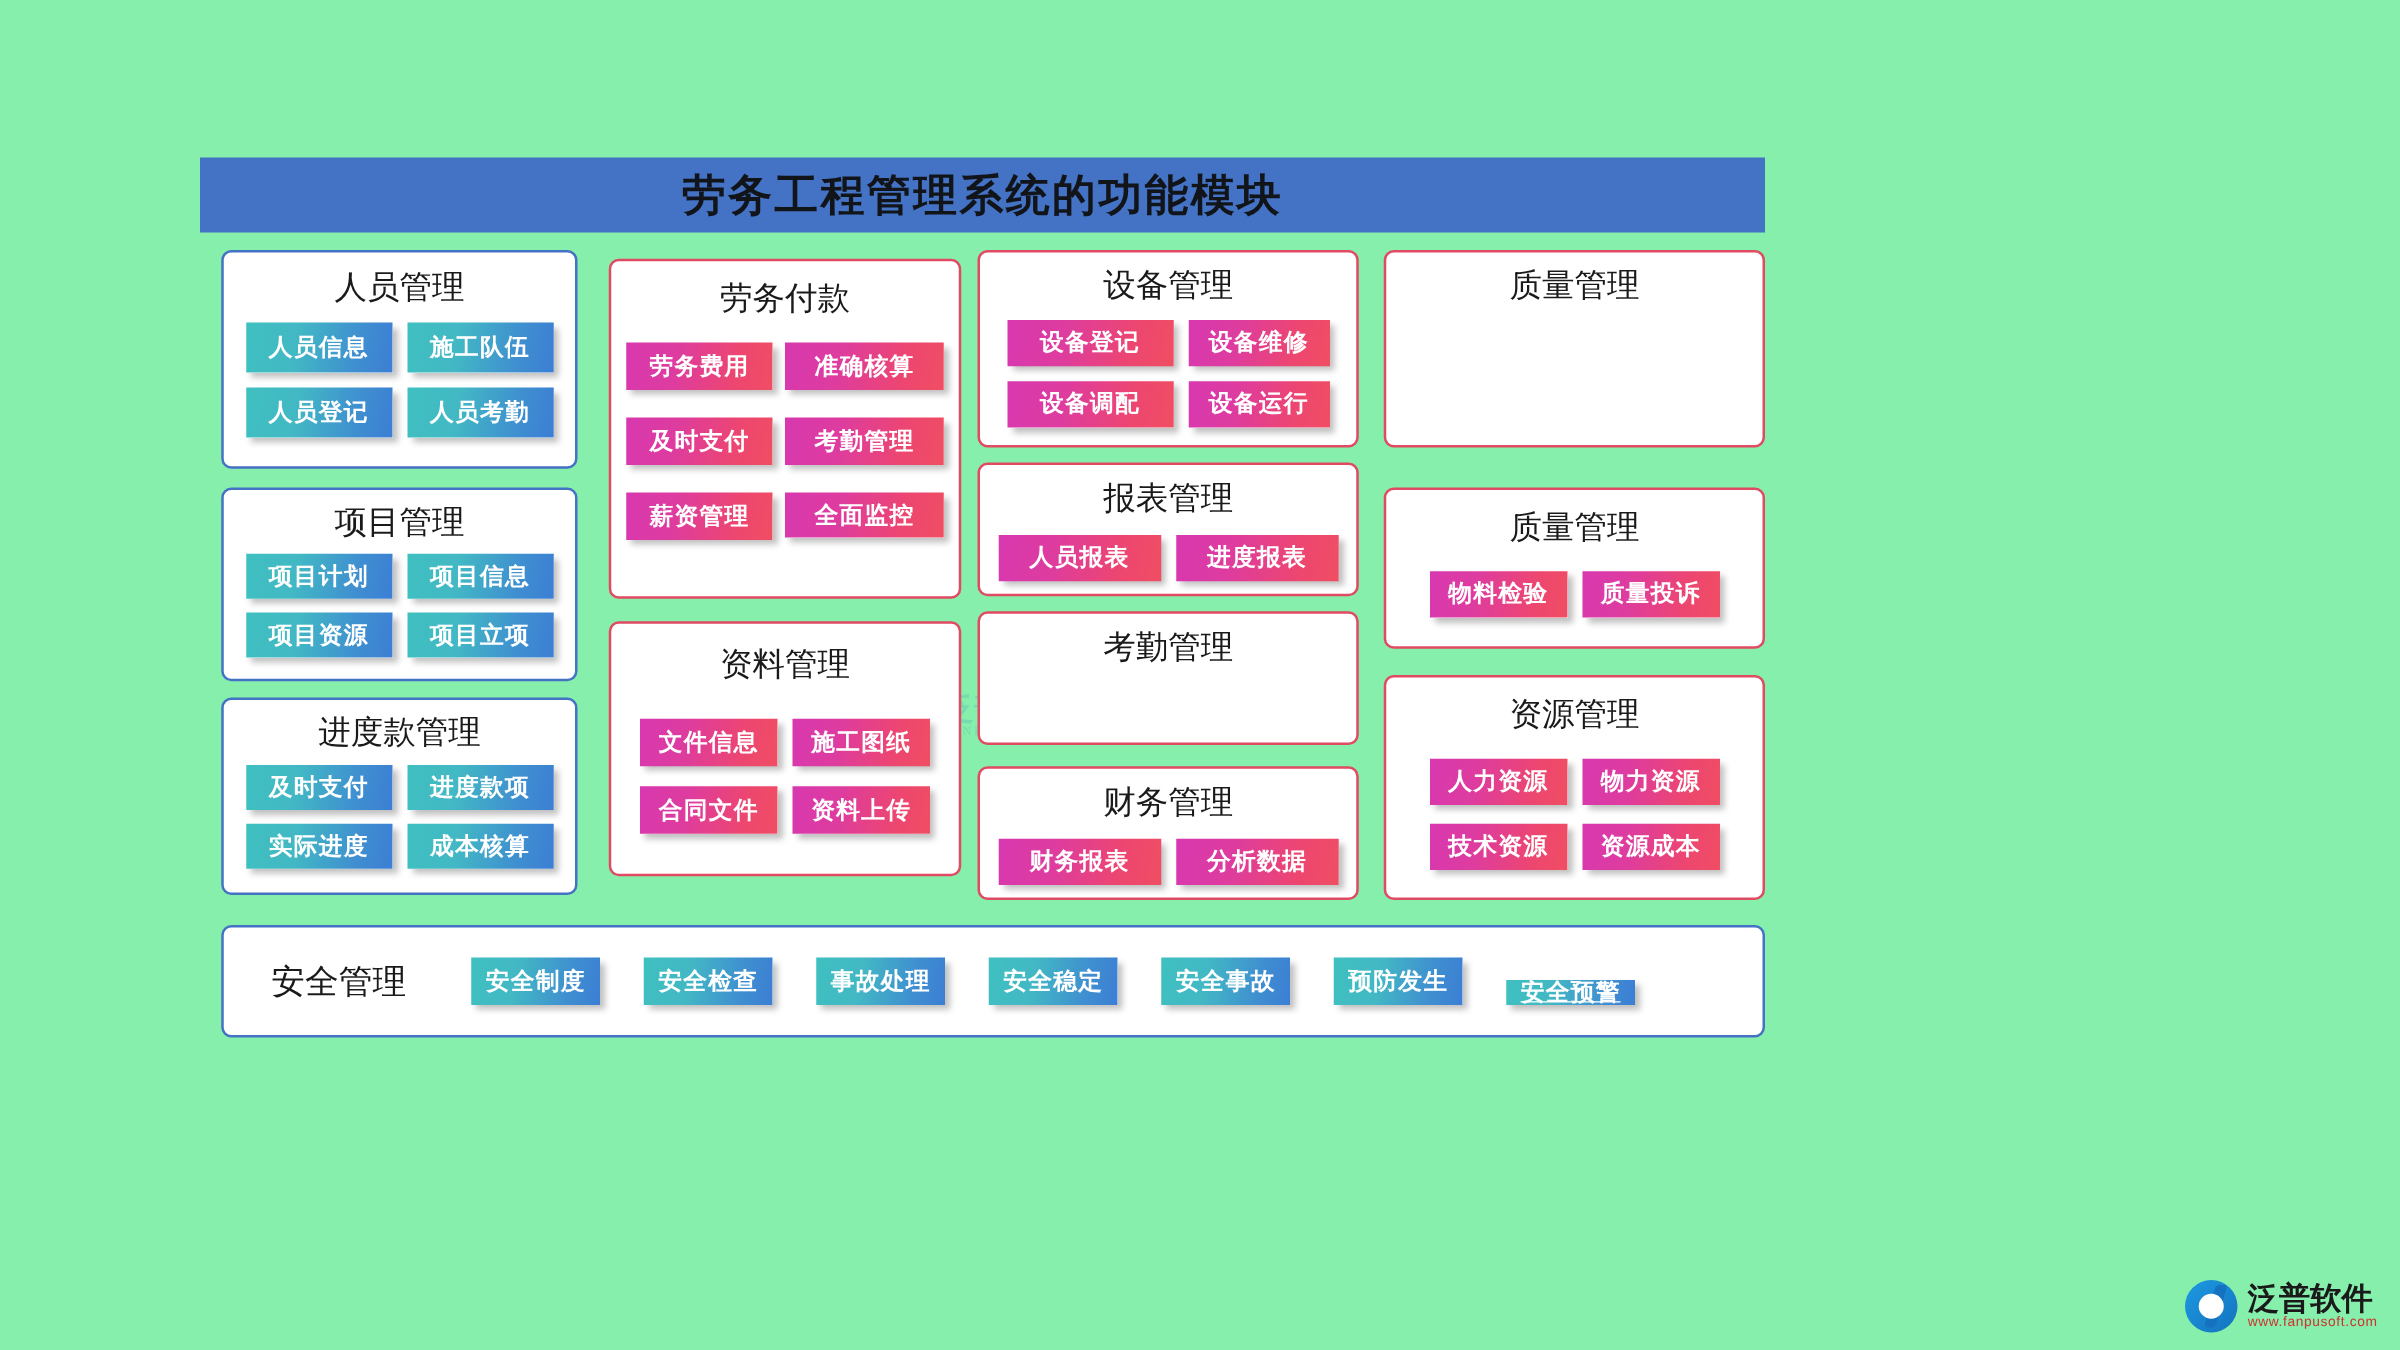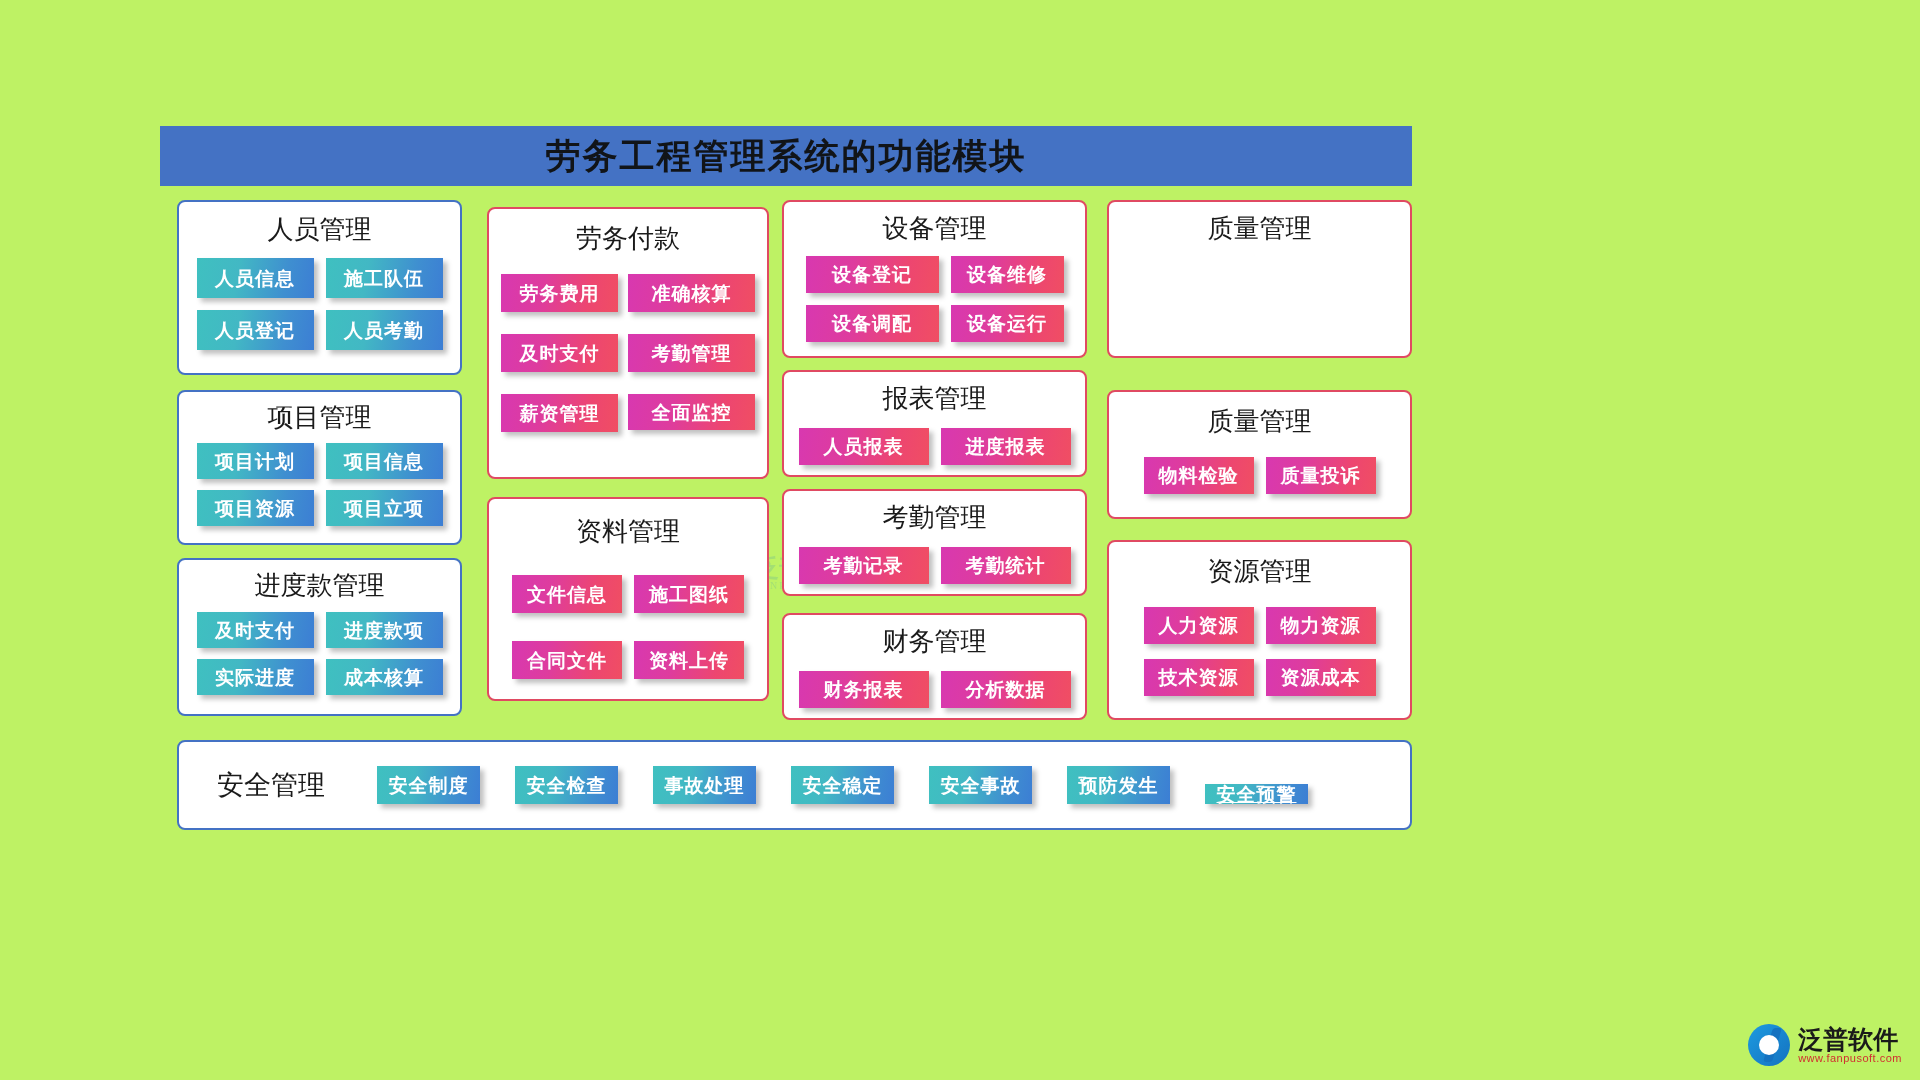--- a/index.html
+++ b/index.html
@@ -2,21 +2,21 @@
 <html><head>
 <meta charset="utf-8">
 <style>
   * { box-sizing: border-box; margin: 0; padding: 0; }
   html, body {
     width: 1920px; height: 1080px;
     background: #ffffff;
     font-family: "Liberation Serif", "DejaVu Serif", serif;
     overflow: hidden;
   }
-  #canvas { position: relative; width: 1920px; height: 1080px; background:#bef264; }
+  #canvas { position: relative; width: 1920px; height: 1080px; background:#86efac; }
 
   
   .title-bar {
     position: absolute;
     left: 160px; top: 126px;
     width: 1252px; height: 60px;
     background: #4472c4;
     display: flex; align-items: center; justify-content: center;
   }
   .title-bar .title-text {
@@ -162,21 +162,21 @@
       <div class="btn pink" style="width:127px;height:38px;">准确核算</div>
       <div class="btn pink" style="width:117px;height:38px;">及时支付</div>
       <div class="btn pink" style="width:127px;height:38px;">考勤管理</div>
       <div class="btn pink" style="width:117px;height:38px;">薪资管理</div>
       <div class="btn pink" style="width:127px;height:36px;">全面监控</div>
     </div>
   </div>
 
   <div class="panel red" style="left:487px; top:497px; width:282px; height:204px;">
     <div class="panel-title" style="margin-top:20px;">资料管理</div>
-    <div class="btn-grid" style="margin-top:30px; gap:28px 12px; padding:0 12px;">
+    <div class="btn-grid" style="margin-top:30px; gap:16px 12px; padding:0 12px;">
       <div class="btn pink" style="width:110px;height:38px;">文件信息</div>
       <div class="btn pink" style="width:110px;height:38px;">施工图纸</div>
       <div class="btn pink" style="width:110px;height:38px;">合同文件</div>
       <div class="btn pink" style="width:110px;height:38px;">资料上传</div>
     </div>
   </div>
 
   <div class="panel red" style="left:782px; top:200px; width:305px; height:158px;">
     <div class="panel-title" style="margin-top:14px;">设备管理</div>
     <div class="btn-grid" style="margin-top:14px; gap:12px 12px; padding:0 10px;">
@@ -190,24 +190,20 @@
   <div class="panel red" style="left:782px; top:370px; width:305px; height:107px;">
     <div class="panel-title" style="margin-top:14px;">报表管理</div>
     <div class="btn-grid" style="margin-top:16px; gap:12px; padding:0 10px;">
       <div class="btn pink" style="width:130px;height:37px;">人员报表</div>
       <div class="btn pink" style="width:130px;height:37px;">进度报表</div>
     </div>
   </div>
 
   <div class="panel red" style="left:782px; top:489px; width:305px; height:107px;">
     <div class="panel-title" style="margin-top:14px;">考勤管理</div>
-    <div class="btn-grid" style="margin-top:16px; gap:12px; padding:0 10px;">
-      <div class="btn pink" style="width:130px;height:37px;">考勤记录</div>
-      <div class="btn pink" style="width:130px;height:37px;">考勤统计</div>
-    </div>
   </div>
 
   <div class="panel red" style="left:782px; top:613px; width:305px; height:107px;">
     <div class="panel-title" style="margin-top:14px;">财务管理</div>
     <div class="btn-grid" style="margin-top:16px; gap:12px; padding:0 10px;">
       <div class="btn pink" style="width:130px;height:37px;">财务报表</div>
       <div class="btn pink" style="width:130px;height:37px;">分析数据</div>
     </div>
   </div>
 

